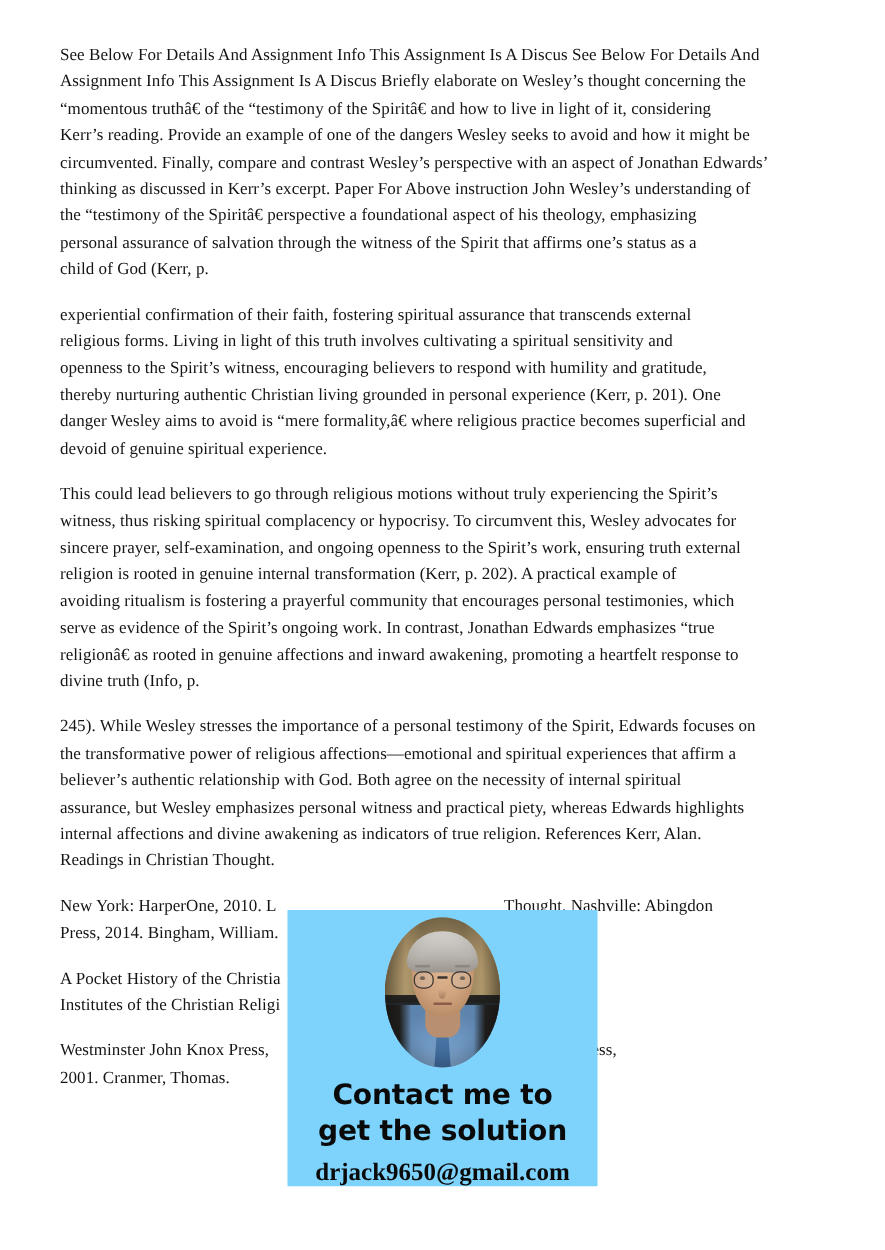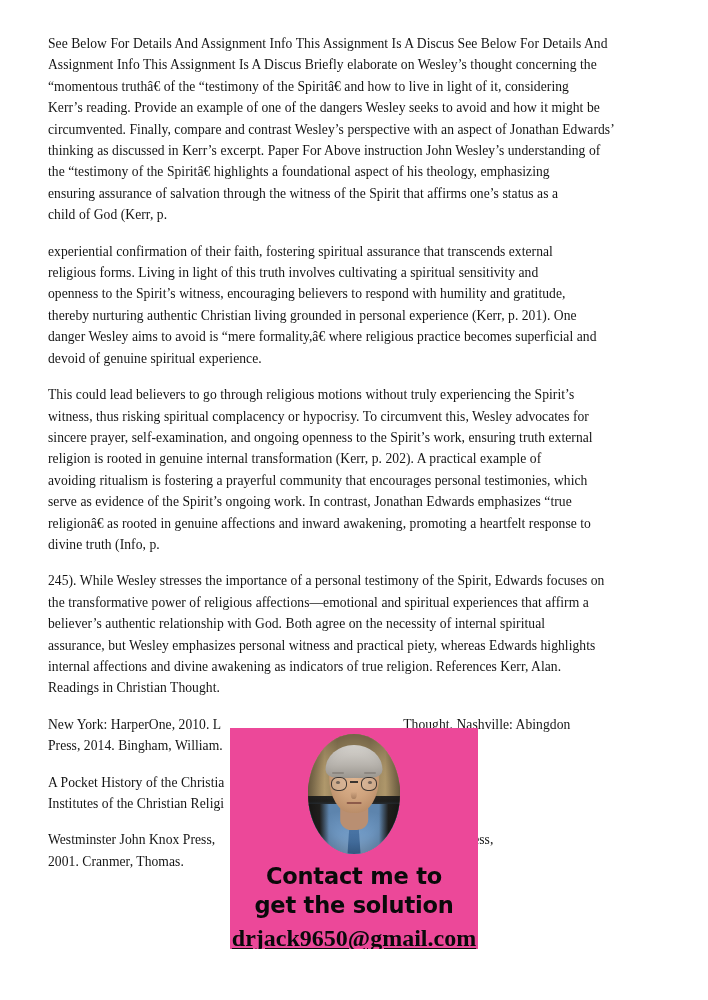--- a/index.html
+++ b/index.html
@@ -237,43 +237,42 @@
     font-size: 22.5px;
     line-height: 29px;
     color: #0a0a0a;
     letter-spacing: -0.2px;
     white-space: nowrap;
   }
   .contact-email {
     margin-top: 6px;
     font-family: "Liberation Serif", "DejaVu Serif", serif;
     font-weight: bold;
-    font-size: 24px;
+    font-size: 20px;
     line-height: 24px;
     color: #0a0a0a;
     white-space: nowrap;
-    text-decoration: underline;
   }
 </style>
 </head>
 <body>
 
 <div id="page">
 
   <div class="doc-body">
 
     <p class="para">
       <span class="line">See Below For Details And Assignment Info This Assignment Is A Discus See Below For Details And</span>
       <span class="line">Assignment Info This Assignment Is A Discus Briefly elaborate on Wesley’s thought concerning the</span>
       <span class="line">“momentous truthâ€ of the “testimony of the Spiritâ€ and how to live in light of it, considering</span>
       <span class="line">Kerr’s reading. Provide an example of one of the dangers Wesley seeks to avoid and how it might be</span>
       <span class="line">circumvented. Finally, compare and contrast Wesley’s perspective with an aspect of Jonathan Edwards’</span>
       <span class="line">thinking as discussed in Kerr’s excerpt. Paper For Above instruction John Wesley’s understanding of</span>
-      <span class="line">the “testimony of the Spiritâ€ highlights a foundational aspect of his theology, emphasizing</span>
-      <span class="line">ensuring assurance of salvation through the witness of the Spirit that affirms one’s status as a</span>
+      <span class="line">the “testimony of the Spiritâ€ perspective a foundational aspect of his theology, emphasizing</span>
+      <span class="line">personal assurance of salvation through the witness of the Spirit that affirms one’s status as a</span>
       <span class="line">child of God (Kerr, p.</span>
     </p>
 
     <p class="para">
       <span class="line">experiential confirmation of their faith, fostering spiritual assurance that transcends external</span>
       <span class="line">religious forms. Living in light of this truth involves cultivating a spiritual sensitivity and</span>
       <span class="line">openness to the Spirit’s witness, encouraging believers to respond with humility and gratitude,</span>
       <span class="line">thereby nurturing authentic Christian living grounded in personal experience (Kerr, p. 201). One</span>
       <span class="line">danger Wesley aims to avoid is “mere formality,â€ where religious practice becomes superficial and</span>
       <span class="line">devoid of genuine spiritual experience.</span>
@@ -309,21 +308,21 @@
       <span class="line">Institutes of the Christian Religi</span>
     </p>
 
     <p class="para">
       <span class="line">Westminster John Knox Press,                                      ons. Yale University Press,</span>
       <span class="line">2001. Cranmer, Thomas.</span>
     </p>
 
   </div>
 
-  <div id="contact-overlay" style="background: #ec4899;">
+  <div id="contact-overlay" style="background: #7dd3fc;">
 
     <div class="portrait-wrap">
       <div class="pt-bg"></div>
       <div class="pt-bg2"></div>
       <div class="pt-shirt"></div>
       <div class="pt-tie"></div>
       <div class="pt-neck"></div>
       <div class="pt-face"></div>
       <div class="pt-hair"></div>
       <div class="pt-brow l"></div>

